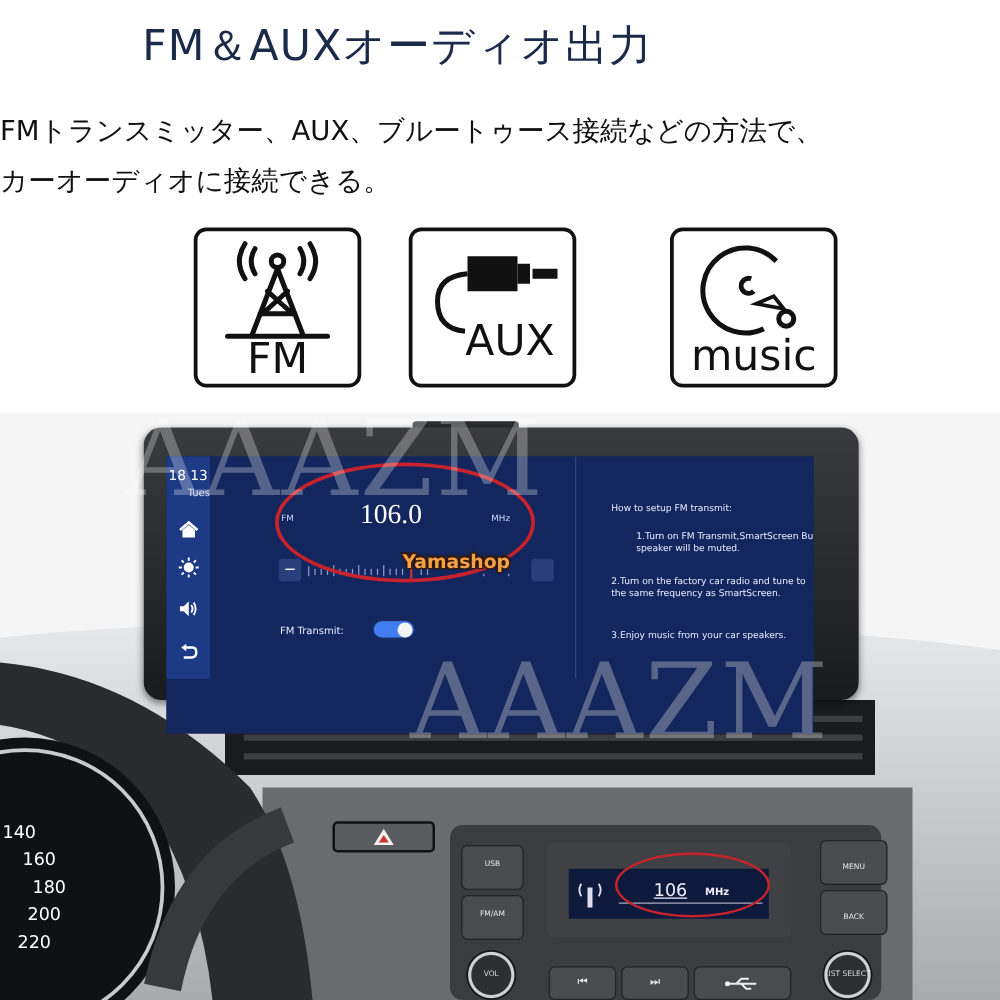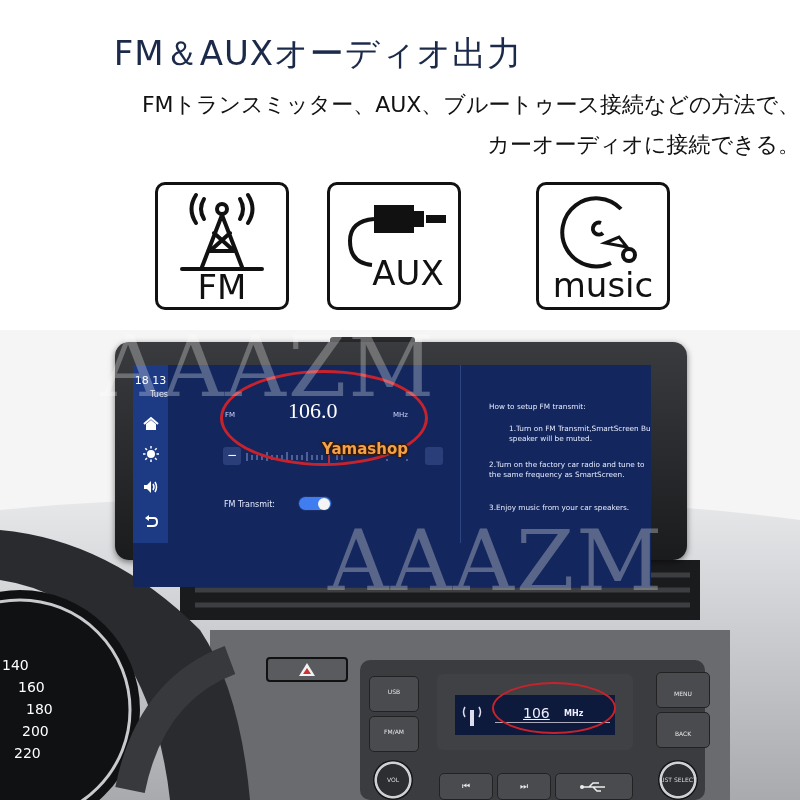--- a/index.html
+++ b/index.html
@@ -1,26 +1,26 @@
 <!DOCTYPE html>
 <html><head>
 <meta charset="utf-8">
 <style>
   * { box-sizing: border-box; margin: 0; padding: 0; }
   html, body { width: 800px; height: 800px; overflow: hidden; background: #ffffff; }
   body { position: relative; font-family: "DejaVu Sans", sans-serif; }
 
   
   .hdr-title {
-    position: absolute; left: 0; top: 31px; width: 636px; text-align: center;
+    position: absolute; left: 0; top: 14px; width: 636px; text-align: center;
     font-family: "DejaVu Sans", sans-serif; font-size: 34px; color: #1c2a4a;
     letter-spacing: 1px; font-weight: normal;
   }
   .hdr-sub {
-    position: absolute; left: 0; width: 800px; text-align: right;
+    position: absolute; left: 0; width: 800px; text-align: left;
     font-family: "DejaVu Sans", sans-serif; font-size: 22px; color: #111;
   }
   .hdr-sub.l1 { top: 90px; }
   .hdr-sub.l2 { top: 130px; }
 
   
   .feat {
     position: absolute; top: 182px; width: 134px; height: 128px;
     border: 3px solid #111; border-radius: 10px; background: #fff;
   }

